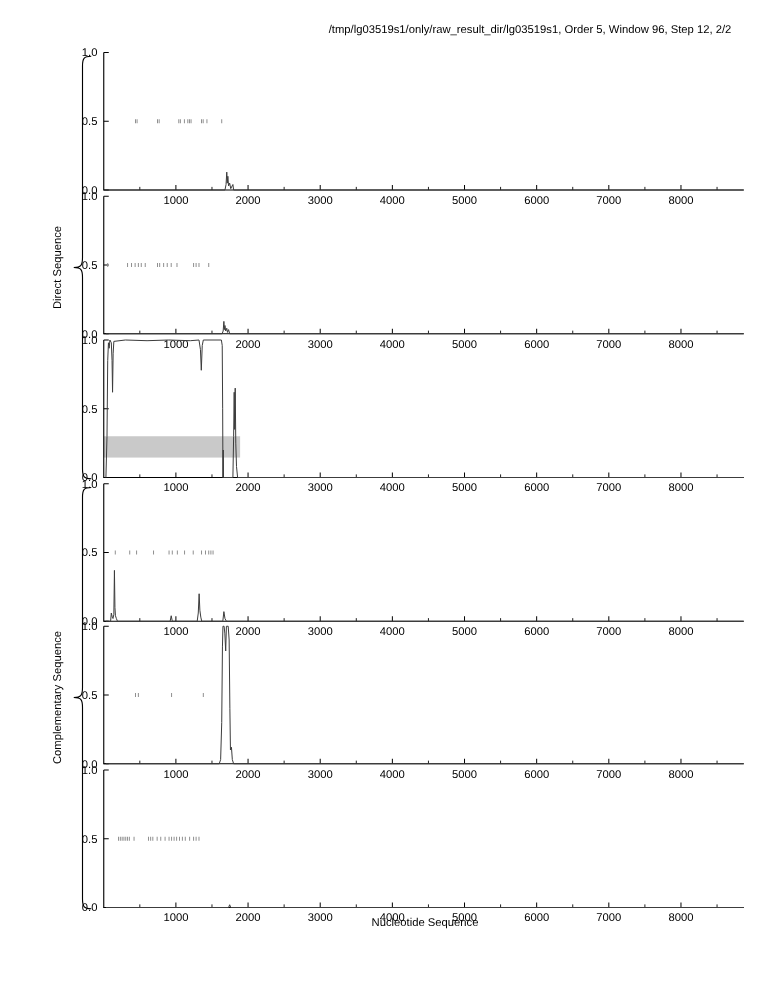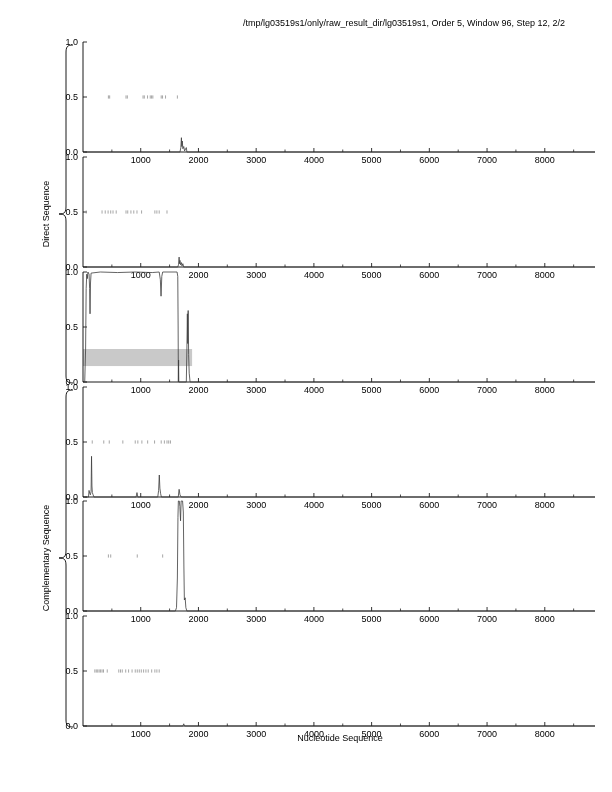--- a/index.html
+++ b/index.html
@@ -1,21 +1,21 @@
 <!DOCTYPE html>
 <html><head>
 <meta charset="utf-8">
 <style>
   html,body{margin:0;padding:0;background:#ffffff;}
   .page{
     position:relative;width:612px;height:792px;background:#ffffff;overflow:hidden;
     font-family:"Liberation Sans",sans-serif;color:#000;
   }
   .title{
-    position:absolute;top:18px;left:404px;transform:translateX(-50%);
+    position:absolute;top:18px;left:424px;transform:translateX(-50%);
     font-size:9px;white-space:nowrap;
   }
   .xlabel{
     position:absolute;top:733px;left:340px;transform:translateX(-50%);
     font-size:9px;white-space:nowrap;
   }
   .ylabel{
     position:absolute;font-size:9px;white-space:nowrap;
     transform:translate(-50%,-50%) rotate(-90deg);
   }

